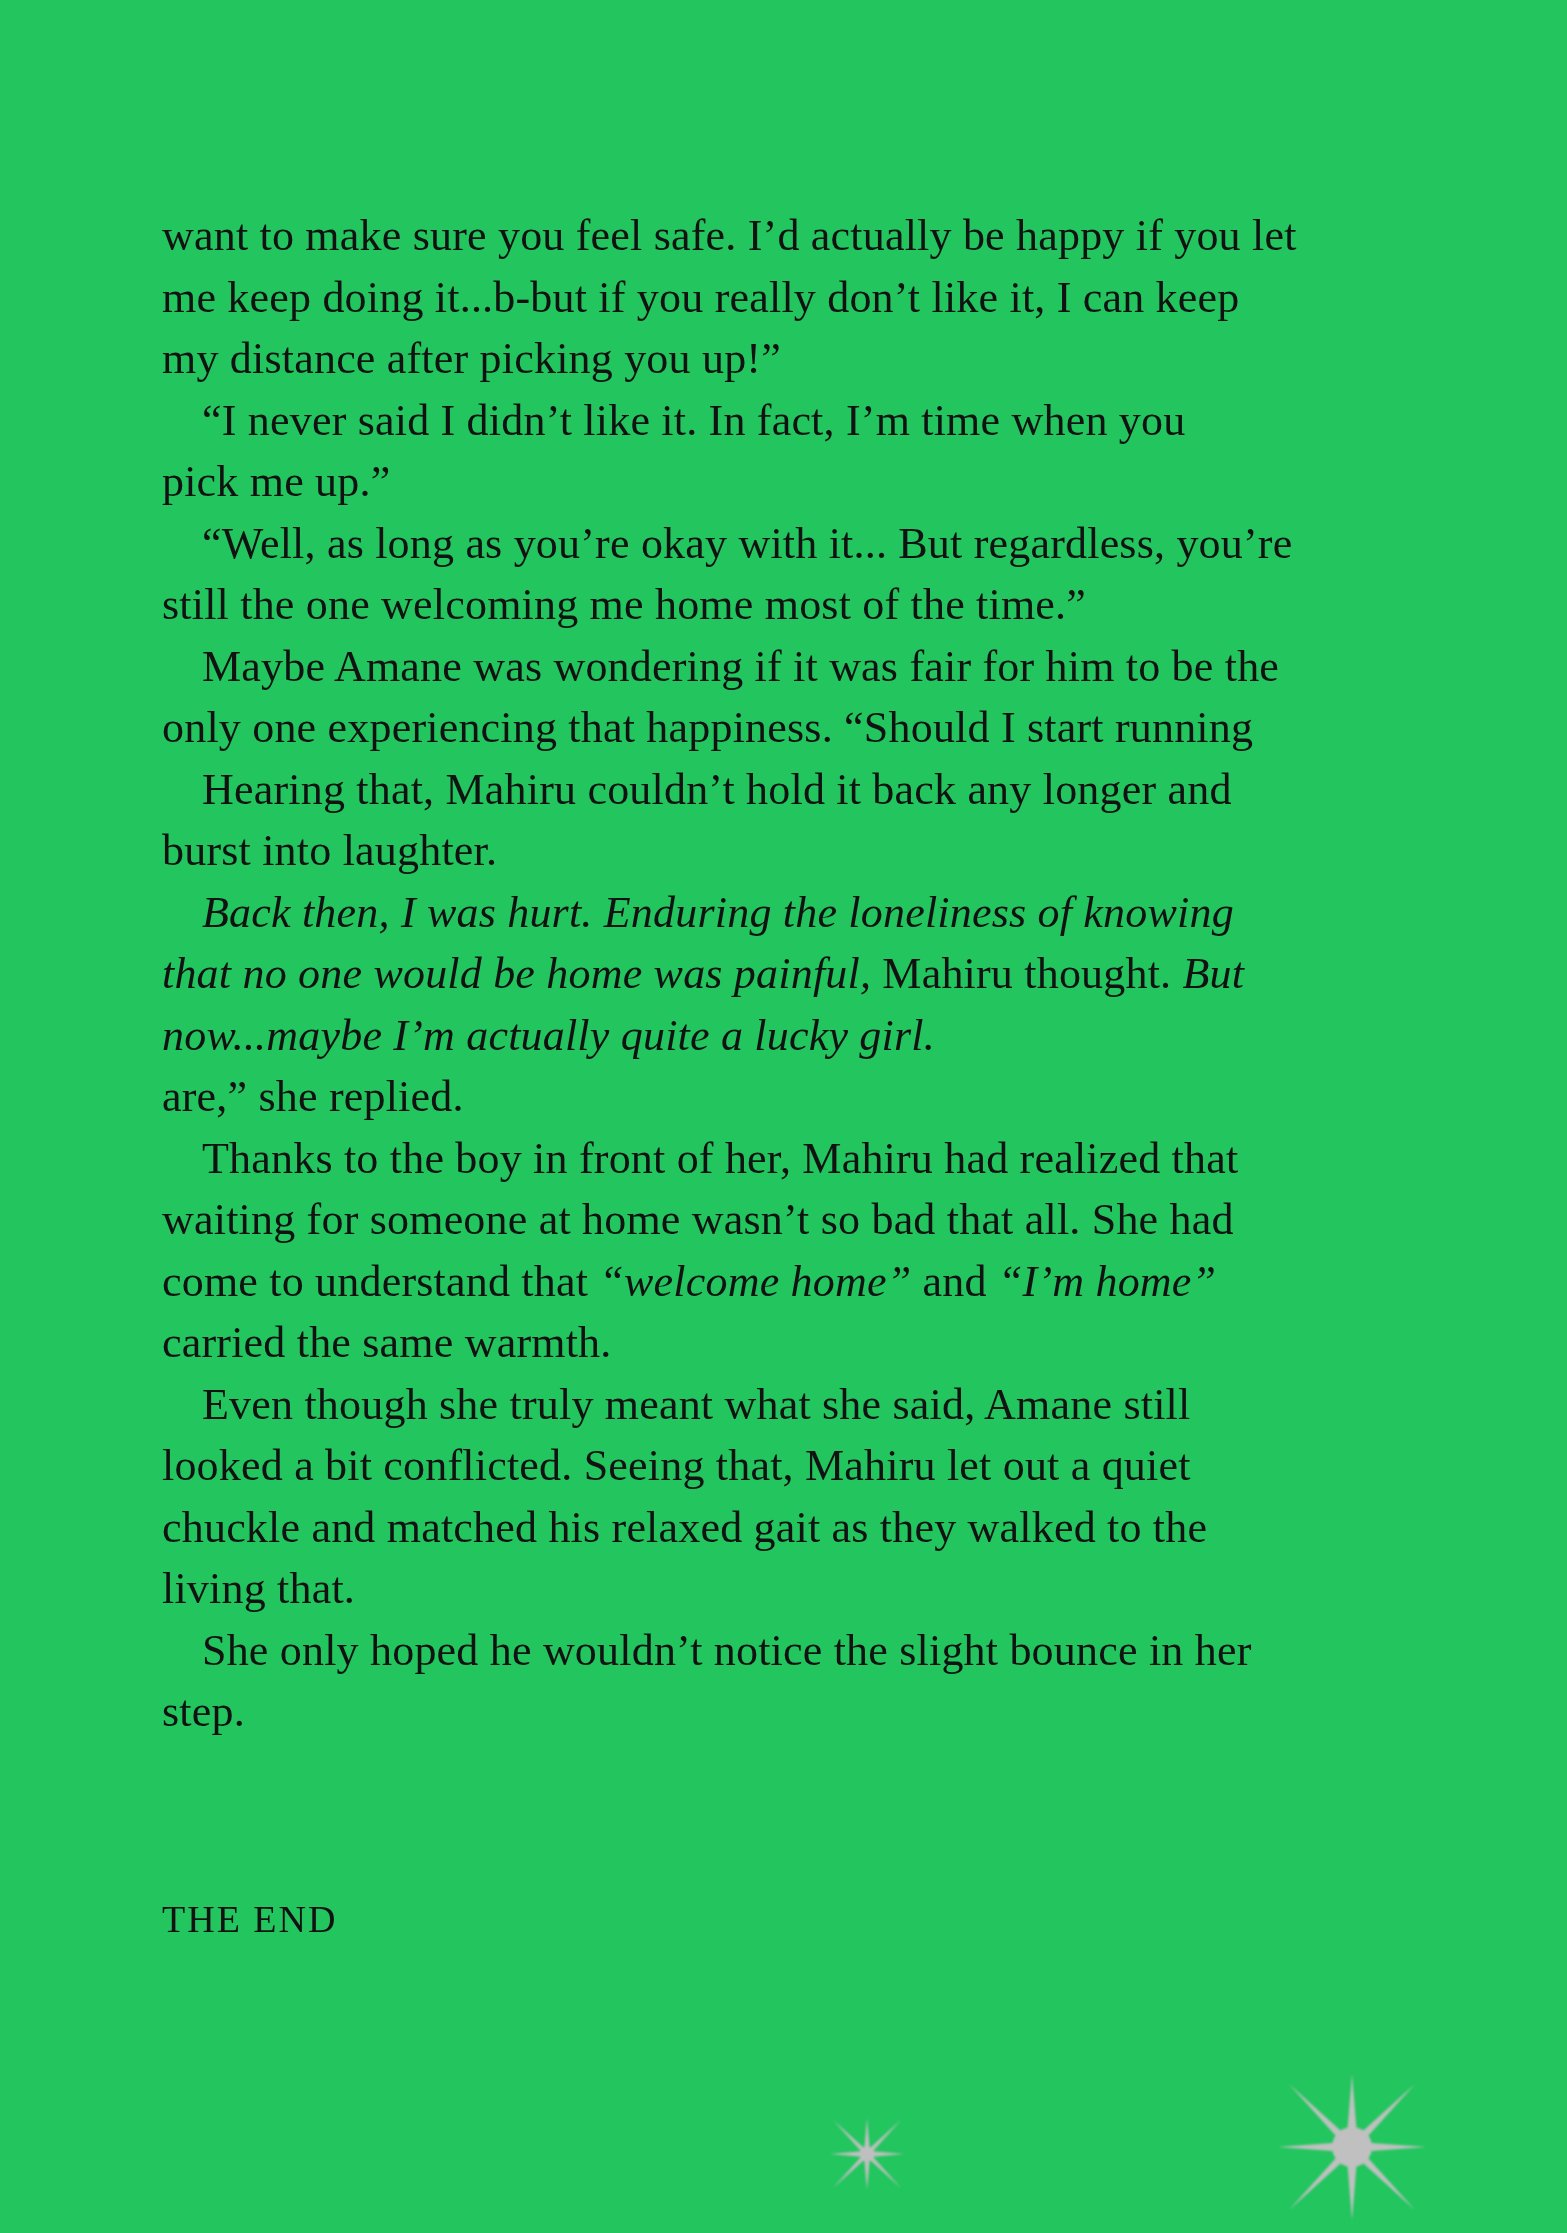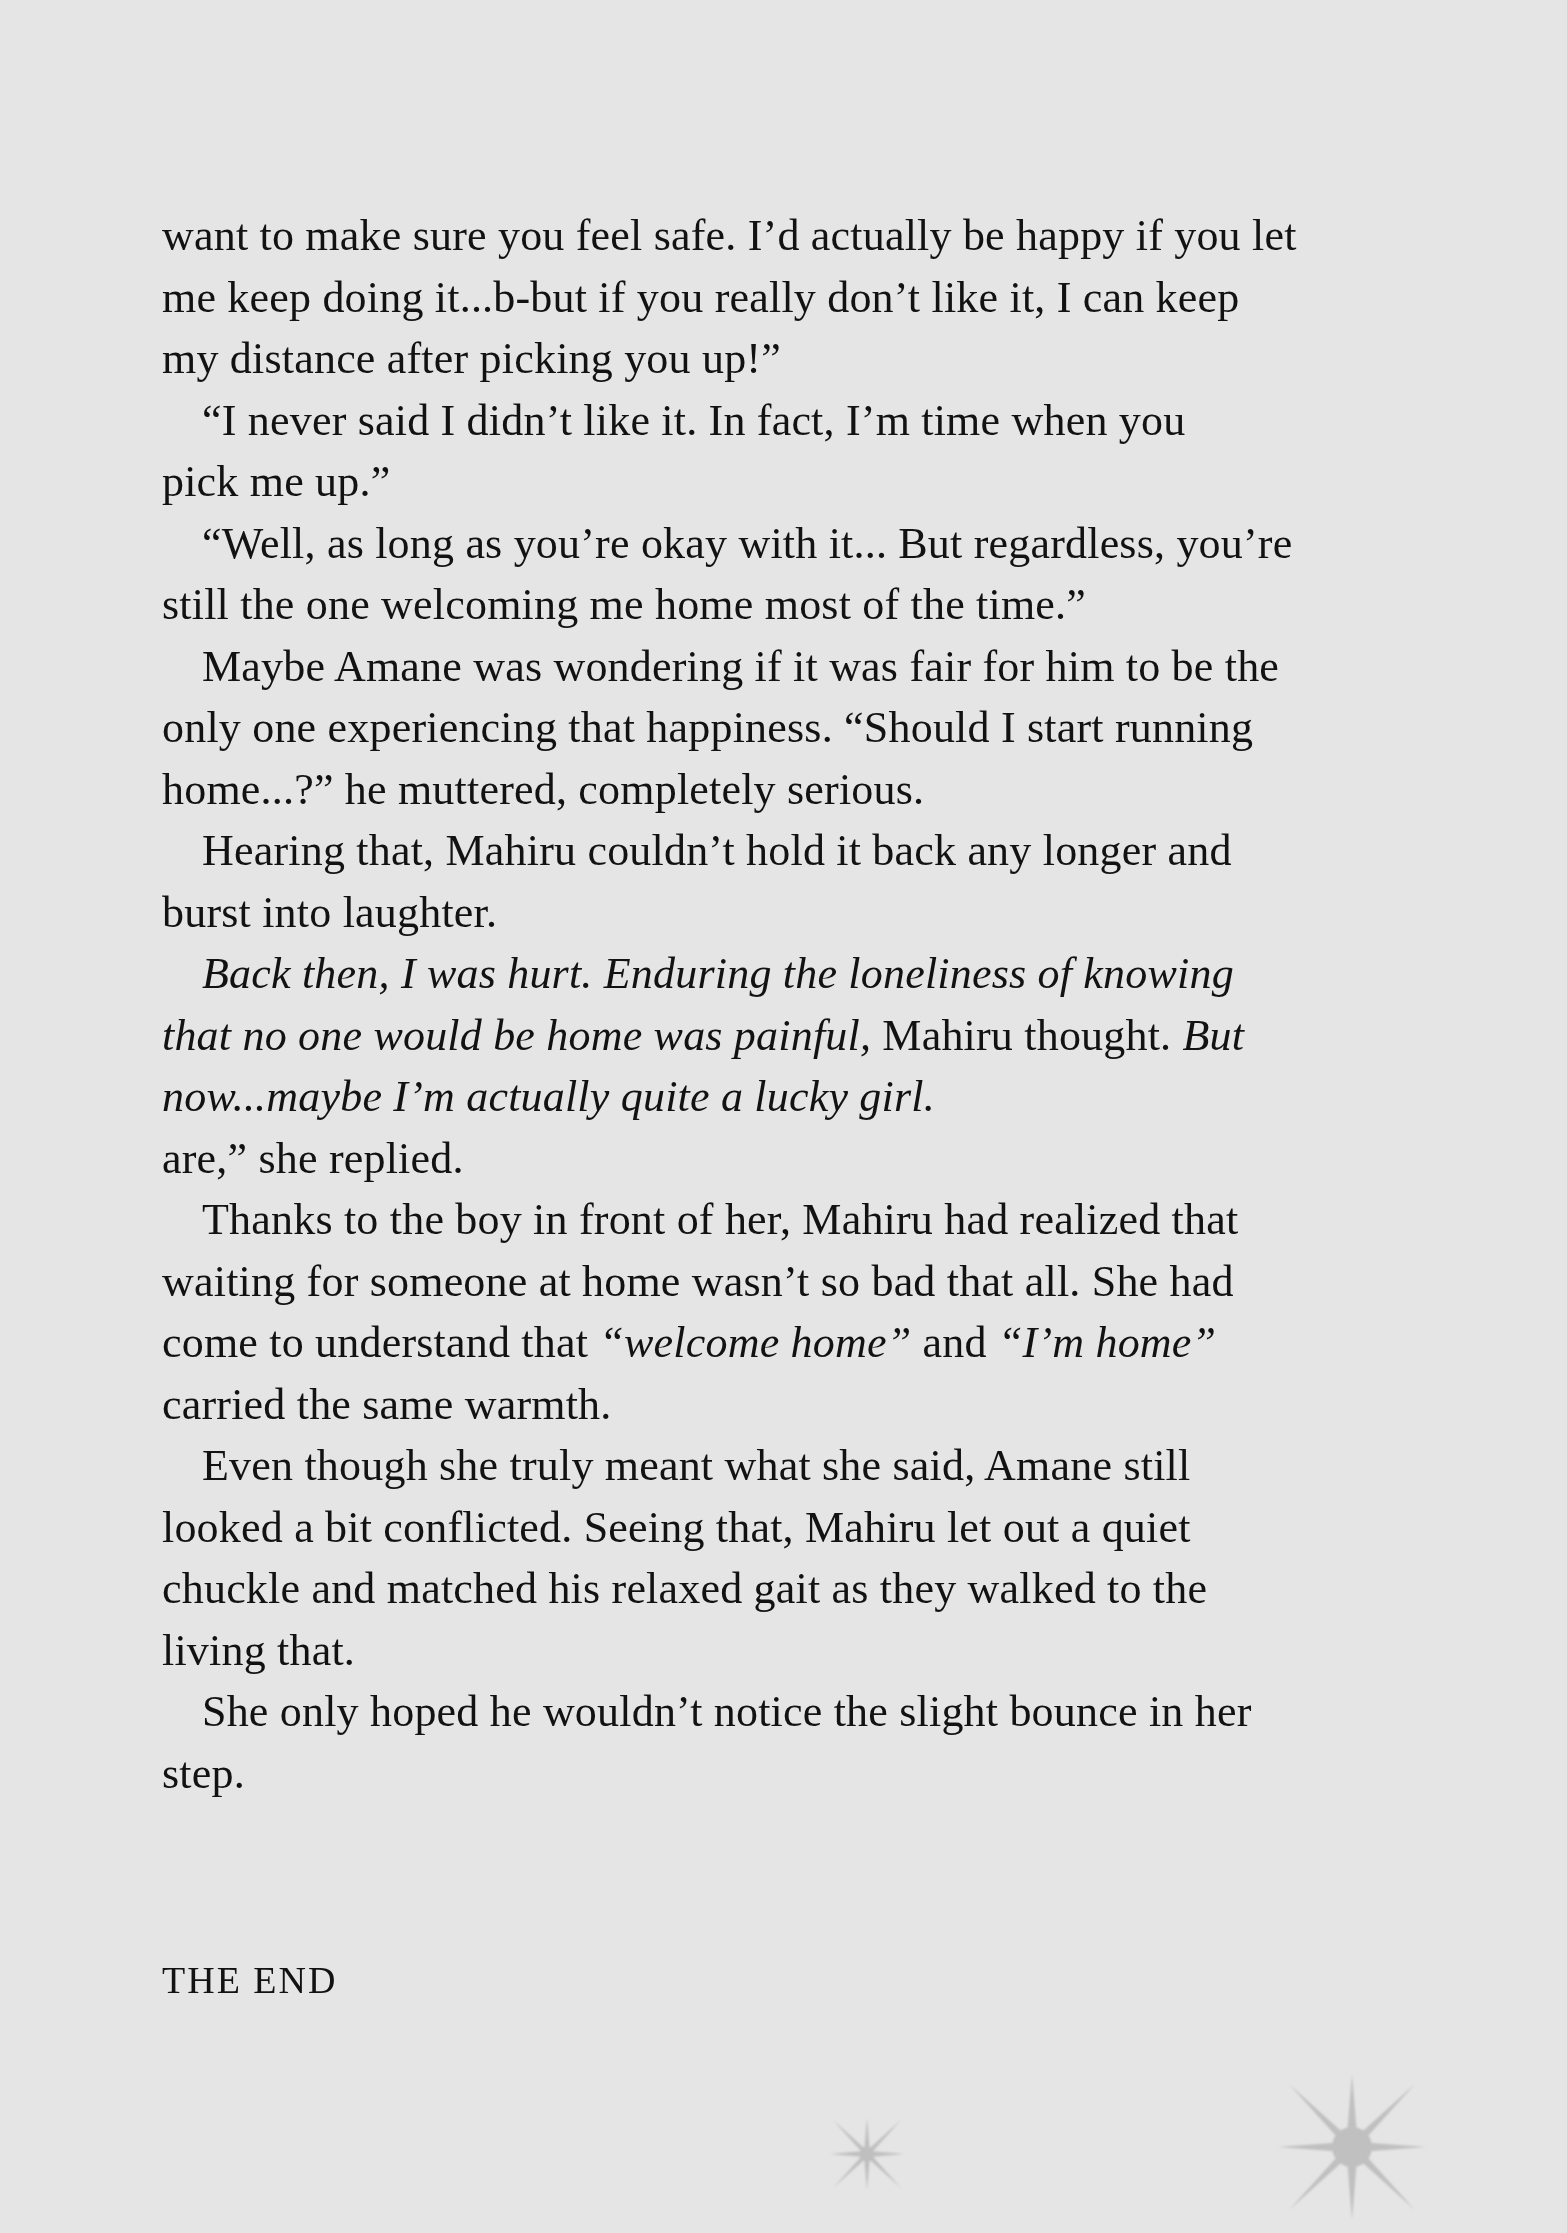--- a/index.html
+++ b/index.html
@@ -4,21 +4,21 @@
 <style>
   html, body {
     margin: 0;
     padding: 0;
     background: #ffffff;
   }
   .page {
     position: relative;
     width: 1567px;
     height: 2233px;
-    background: #e5e5e5;
+    background: #22c55e;
     overflow: hidden;
     font-family: "Liberation Serif", "DejaVu Serif", serif;
     color: #121212;
   }
   .text-block {
     position: absolute;
     left: 162px;
     top: 205px;
     width: 1290px;
   }
@@ -62,21 +62,20 @@
     <div id="lines-container">
         <div class="line"><span>want to make sure you feel safe. I’d actually be happy if you let</span></div>
         <div class="line"><span>me keep doing it...b-but if you really don’t like it, I can keep</span></div>
         <div class="line"><span>my distance after picking you up!”</span></div>
         <div class="line indent"><span>“I never said I didn’t like it. In fact, I’m time when you</span></div>
         <div class="line"><span>pick me up.”</span></div>
         <div class="line indent"><span>“Well, as long as you’re okay with it... But regardless, you’re</span></div>
         <div class="line"><span>still the one welcoming me home most of the time.”</span></div>
         <div class="line indent"><span>Maybe Amane was wondering if it was fair for him to be the</span></div>
         <div class="line"><span>only one experiencing that happiness. “Should I start running</span></div>
-        <div class="line"><span>home...?” he muttered, completely serious.</span></div>
         <div class="line indent"><span>Hearing that, Mahiru couldn’t hold it back any longer and</span></div>
         <div class="line"><span>burst into laughter.</span></div>
         <div class="line indent"><span class="it">Back then, I was hurt. Enduring the loneliness of knowing</span></div>
         <div class="line"><span class="it">that no one would be home was painful,</span><span> Mahiru thought. </span><span class="it">But</span></div>
         <div class="line"><span class="it">now...maybe I’m actually quite a lucky girl.</span></div>
         <div class="line"><span>are,” she replied.</span></div>
         <div class="line indent"><span>Thanks to the boy in front of her, Mahiru had realized that</span></div>
         <div class="line"><span>waiting for someone at home wasn’t so bad that all. She had</span></div>
         <div class="line"><span>come to understand that </span><span class="it">“welcome home”</span><span> and </span><span class="it">“I’m home”</span></div>
         <div class="line"><span>carried the same warmth.</span></div>

